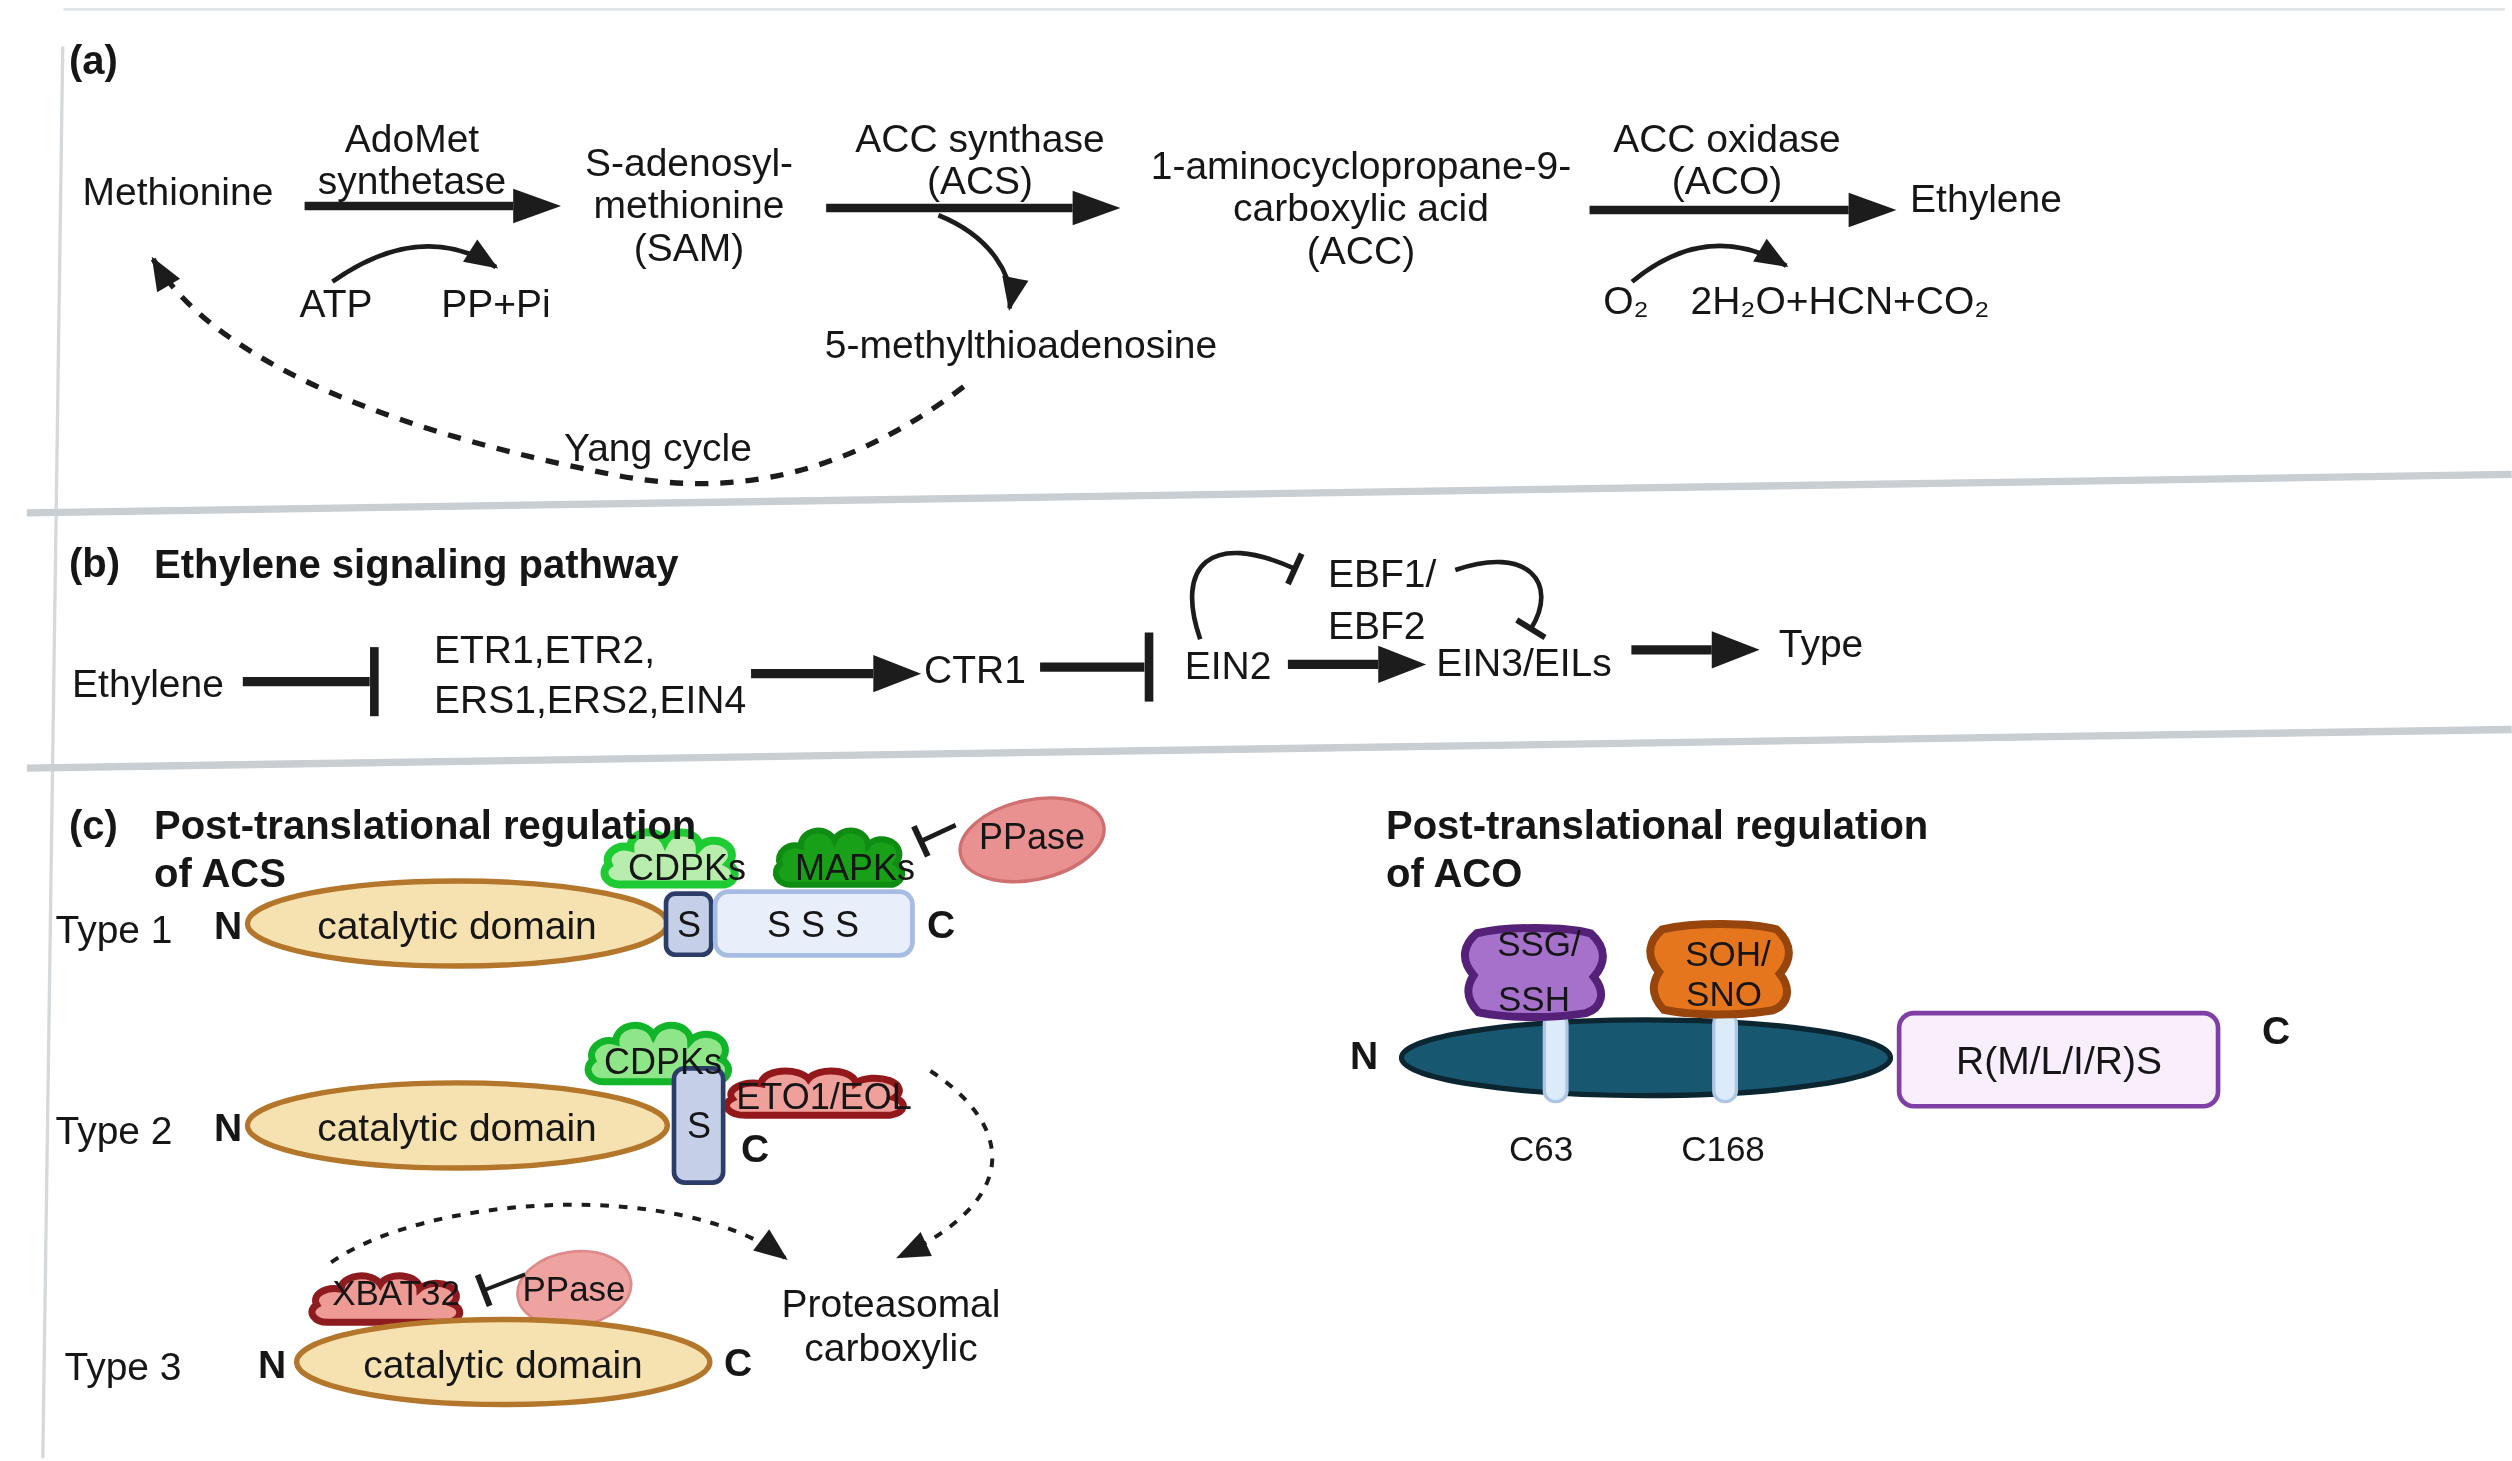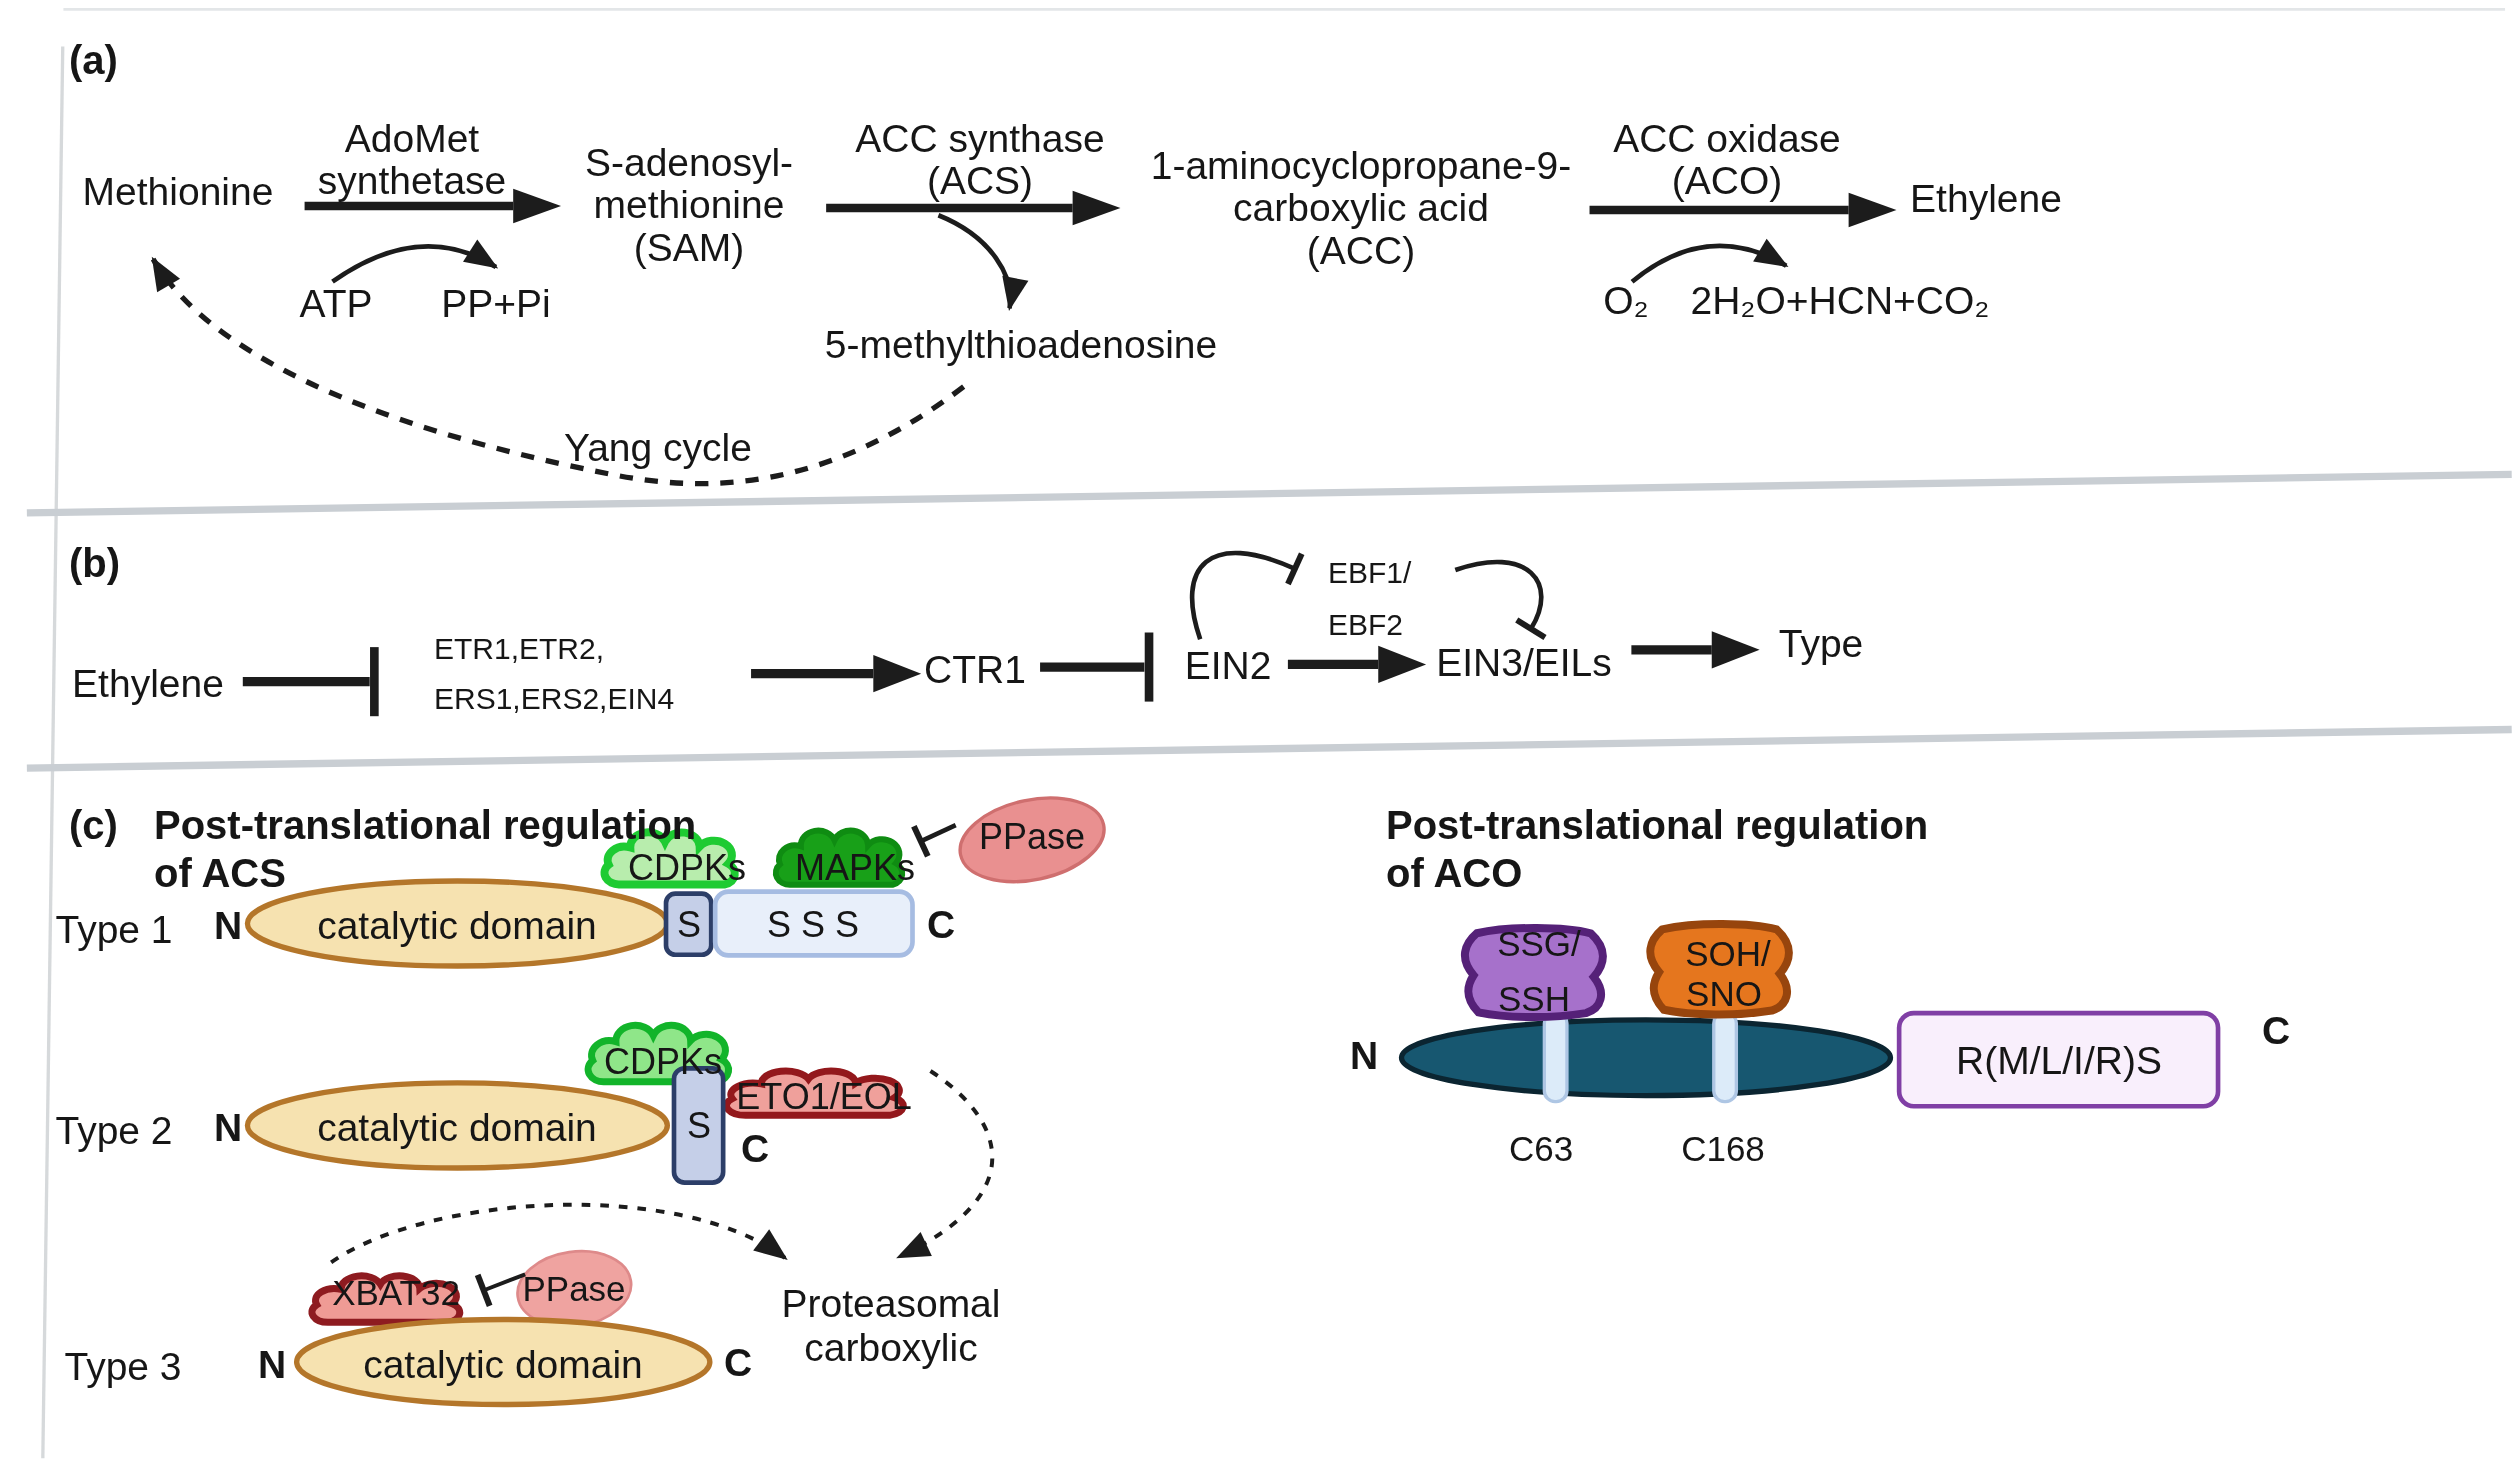--- a/index.html
+++ b/index.html
@@ -5,21 +5,21 @@
   html,body { margin:0; padding:0; background:#ffffff; }
   #fig {
     position:relative; width:2512px; height:1461px; background:#ffffff;
     font-family:"Liberation Sans","DejaVu Sans",sans-serif; color:#161616;
     overflow:hidden;
   }
   #shapes { position:absolute; left:0; top:0; width:2512px; height:1461px; }
   .lbl  { position:absolute; transform:translate(-50%,-50%); white-space:nowrap;
           font-size:39px; line-height:1; color:#161616; }
   .lblL { position:absolute; transform:translateY(-50%); white-space:nowrap;
-          font-size:30px; line-height:1; color:#161616; }
+          font-size:39px; line-height:1; color:#161616; }
   .hdr  { font-size:40px; font-weight:bold; }
   .b    { font-weight:bold; }
   .s54  { font-size:36px; }
   .s52  { font-size:35px; }
 </style>
 </head>
 <body>
 
 <div id="fig">
 
@@ -115,20 +115,21 @@
   <div class="lbl" style="left:1361px;top:207px">carboxylic acid</div>
   <div class="lbl" style="left:1361px;top:250px">(ACC)</div>
   <div class="lbl" style="left:1727px;top:138px">ACC oxidase</div>
   <div class="lbl" style="left:1727px;top:180px">(ACO)</div>
   <div class="lbl" style="left:1626px;top:300px">O₂</div>
   <div class="lbl" style="left:1840px;top:300px">2H₂O+HCN+CO₂</div>
   <div class="lbl" style="left:1986px;top:198px">Ethylene</div>
   <div class="lbl" style="left:658px;top:447px">Yang cycle</div>
 
   <div class="lblL hdr" style="left:69px;top:563px">(b)</div>
+  <div class="lblL hdr" style="left:154px;top:564px">Ethylene signaling pathway</div>
 
   <div class="lbl" style="left:148px;top:683px">Ethylene</div>
   <div class="lblL" style="left:434px;top:649px">ETR1,ETR2,</div>
   <div class="lblL" style="left:434px;top:699px">ERS1,ERS2,EIN4</div>
   <div class="lbl" style="left:975px;top:669px">CTR1</div>
   <div class="lbl" style="left:1228px;top:665px">EIN2</div>
   <div class="lblL" style="left:1328px;top:573px">EBF1/</div>
   <div class="lblL" style="left:1328px;top:625px">EBF2</div>
   <div class="lbl" style="left:1524px;top:662px">EIN3/EILs</div>
   <div class="lbl" style="left:1821px;top:643px">Type</div>

